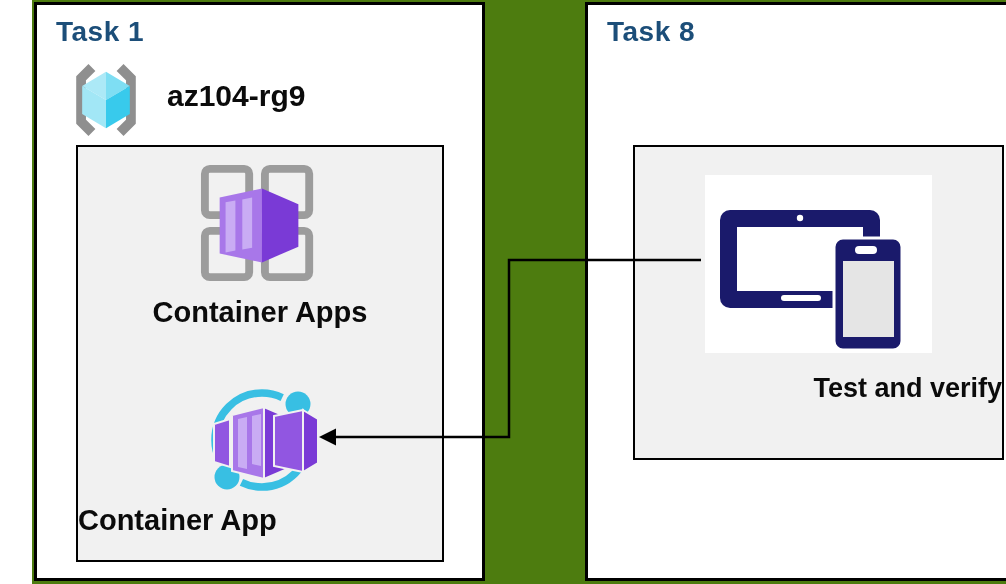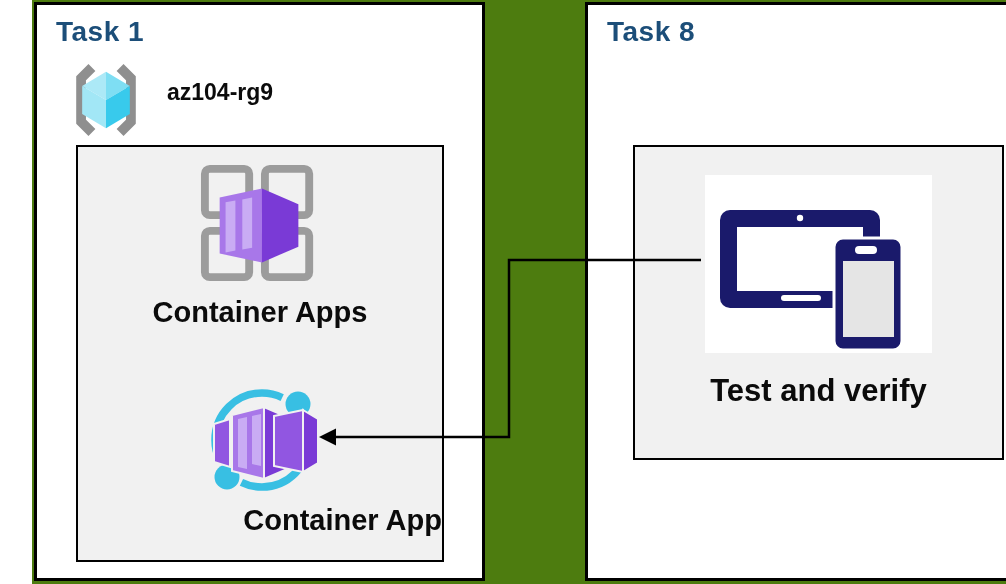--- a/index.html
+++ b/index.html
@@ -11,35 +11,35 @@
     position:absolute;top:2px;height:579px;width:451px;box-sizing:border-box;
     border:3px solid var(--outer-border,#000);background:#fff;
   }
   .task1{left:2px;}
   .task2{left:553px;}
   .task-title{
     position:absolute;left:19px;top:11px;font-size:28px;letter-spacing:0.5px;
     color:var(--title-navy,#1C4E79);
   }
   .rg-row-icon{position:absolute;left:30px;top:56px;width:78px;height:78px;}
-  .rg-name{position:absolute;left:130px;top:74px;font-size:23px;color:var(--text-black,#0B0B0B);}
+  .rg-name{position:absolute;left:130px;top:74px;font-size:30px;color:var(--text-black,#0B0B0B);}
   .panel{
     position:absolute;box-sizing:border-box;border:2px solid var(--panel-border,#000);
     background:var(--panel-bg,#F1F1F1);
     padding-left:11px;
   }
   .panel-env{left:39px;top:140px;width:368px;height:417px;}
   .panel-verify{left:45px;top:140px;width:371px;height:315px;}
   .env-icon{position:absolute;left:121px;top:17px;width:122px;height:122px;}
   .env-label{position:absolute;left:0;top:143px;width:100%;text-align:center;font-size:29px;line-height:45px;}
   .app-icon{position:absolute;left:128px;top:236px;width:118px;height:118px;}
-  .app-label{position:absolute;left:0;top:357px;width:100%;text-align:right;font-size:29px;}
+  .app-label{position:absolute;left:0;top:357px;width:100%;text-align:left;font-size:29px;}
   .device-plate{position:absolute;left:70px;top:28px;width:227px;height:178px;background:#fff;}
   .device-icon{position:absolute;left:0;top:0;width:227px;height:178px;}
-  .verify-label{position:absolute;left:0;top:226px;width:100%;text-align:center;font-size:31px;}
+  .verify-label{position:absolute;left:0;top:226px;width:100%;text-align:right;font-size:27px;}
   .connector{position:absolute;left:0;top:0;width:1006px;height:584px;z-index:6;pointer-events:none;}
 </style>
 </head>
 <body>
 
 <div class="canvas">
 
   <div class="task-box task1">
     <div class="task-title">Task 1</div>
 

